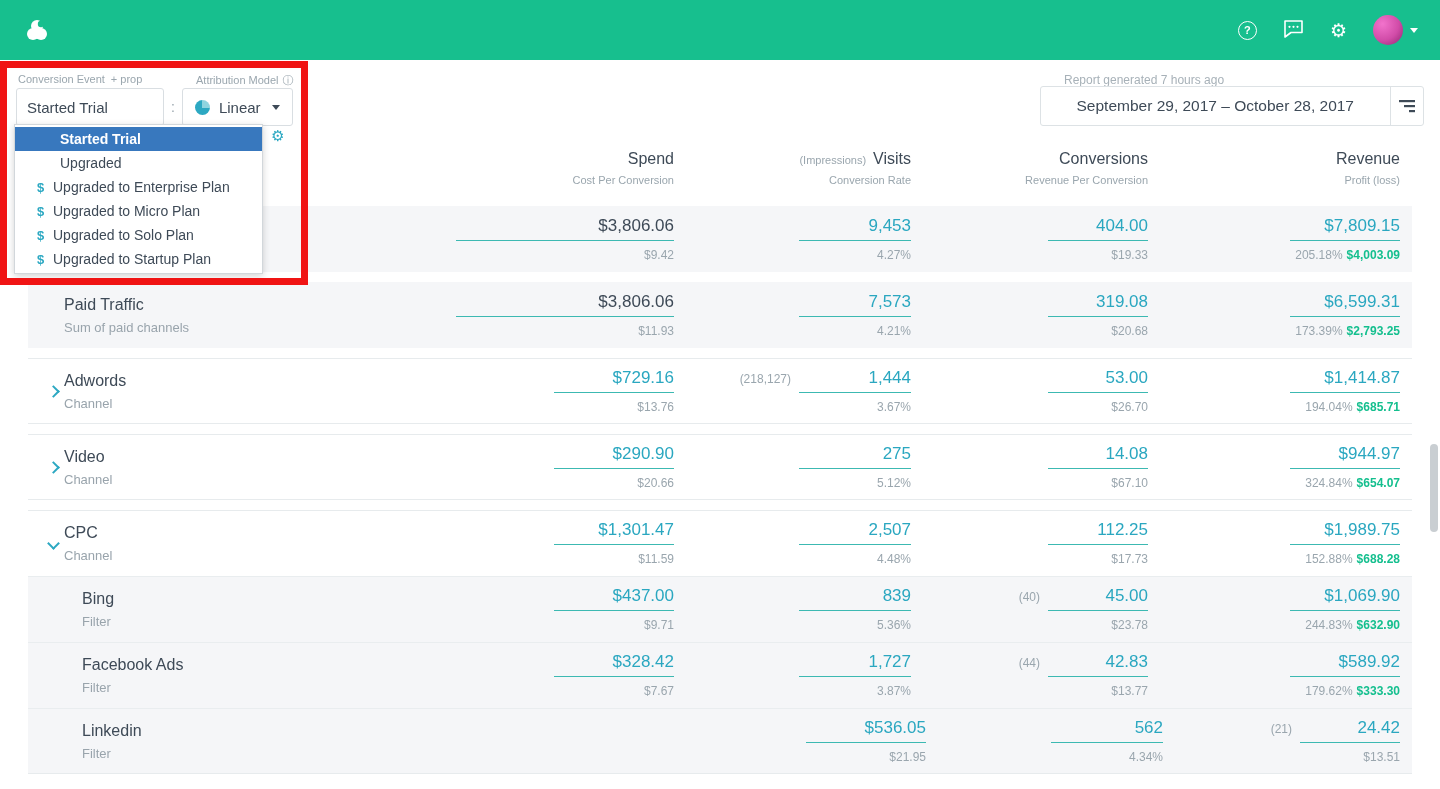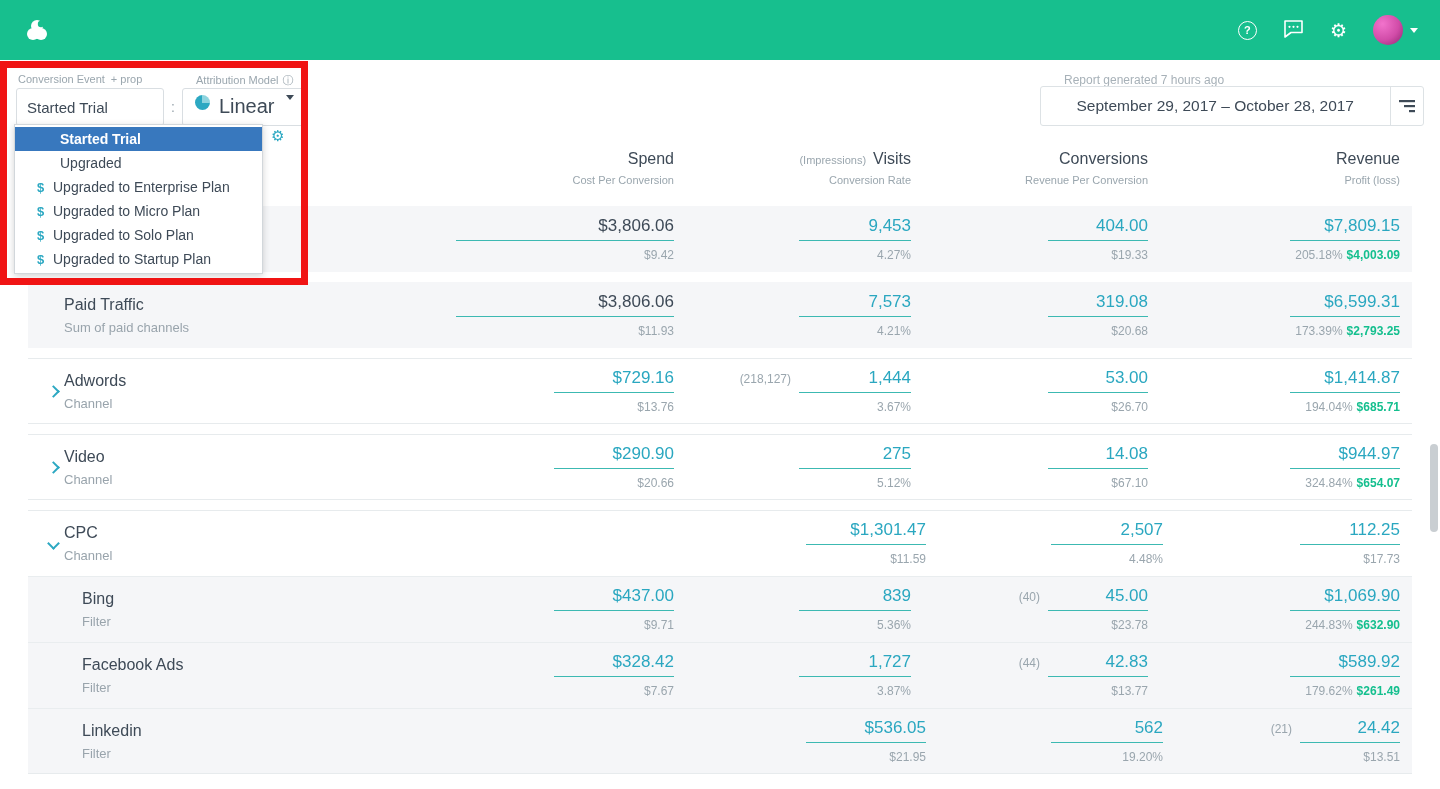--- a/index.html
+++ b/index.html
@@ -29,21 +29,21 @@
   .lbl-event { left:18px; }
   .lbl-model { left:196px; }
   .addprop { margin-left:6px; color:#9AA6AE; cursor:pointer; }
   .info-ic { margin-left:4px; font-size:11px; color:#9AA6AE; }
   .filter-controls { position:absolute; left:16px; top:28px; display:flex; align-items:center; }
   .event-input { width:148px; height:38px; border:1px solid #D9DEE2; border-radius:3px;
     font-size:15px; color:#3E4A57; padding:0 10px; outline:none;
     font-family:"Liberation Sans", sans-serif; }
   .colon { margin:0 7px; color:#9AA6AE; font-size:14px; }
   .model-btn { height:38px; border:1px solid #D9DEE2; border-radius:3px; background:#fff;
-    display:flex; align-items:flex-start; padding:6px 12px; font-size:20px; color:#3E4A57;
+    display:flex; align-items:center; padding:16px 12px; font-size:15px; color:#3E4A57;
     gap:9px; cursor:pointer; }
   .pie-ic { width:15px; height:15px; border-radius:50%;
     background:conic-gradient(#8ED4DF 0 95deg, #2CA8C2 95deg 360deg); }
   .caret-down-d { width:0; height:0; border-left:4px solid transparent;
     border-right:4px solid transparent; border-top:5px solid #3E4A57; margin-left:2px; }
 
   .report-generated { position:absolute; left:1064px; top:13px; font-size:12px; color:#A7B1B8; }
   .daterange { position:absolute; right:16px; top:26px; height:40px; display:flex;
     border:1px solid #DDE2E5; border-radius:3px; background:#fff; }
   .date-text { display:flex; align-items:center; padding:0 36px; font-size:15.5px; color:#3E4A57; }
@@ -315,20 +315,24 @@
       <div class="sub">$11.59</div>
     </div>
     <div class="cell num visits">
       <div class="prim"><span class="val">2,507</span></div>
       <div class="sub">4.48%</div>
     </div>
     <div class="cell num conv">
       <div class="prim"><span class="val">112.25</span></div>
       <div class="sub">$17.73</div>
     </div>
+    <div class="cell num rev">
+      <div class="prim"><span class="val">$1,989.75</span></div>
+      <div class="sub"><span>152.88%</span><span class="profit">$688.28</span></div>
+    </div>
   </div>
       <div class="row filter">
     <div class="cell-name">
       <span class="chev hidechev"></span>
       <div class="ntxt">
         <div class="rname">Bing</div>
         <div class="rsub">Filter</div>
       </div>
     </div>
     <div class="cell num spend">
@@ -363,38 +367,38 @@
     <div class="cell num visits">
       <div class="prim"><span class="val">1,727</span></div>
       <div class="sub">3.87%</div>
     </div>
     <div class="cell num conv">
       <div class="prim"><span class="pref">(44)</span><span class="val">42.83</span></div>
       <div class="sub">$13.77</div>
     </div>
     <div class="cell num rev">
       <div class="prim"><span class="val">$589.92</span></div>
-      <div class="sub"><span>179.62%</span><span class="profit">$261.49</span></div>
+      <div class="sub"><span>179.62%</span><span class="profit">$333.30</span></div>
     </div>
   </div>
       <div class="row filter last">
     <div class="cell-name">
       <span class="chev hidechev"></span>
       <div class="ntxt">
         <div class="rname">Linkedin</div>
         <div class="rsub">Filter</div>
       </div>
     </div>
     <div class="cell num spend">
       <div class="prim"><span class="val">$536.05</span></div>
       <div class="sub">$21.95</div>
     </div>
     <div class="cell num visits">
       <div class="prim"><span class="val">562</span></div>
-      <div class="sub">19.20%</div>
+      <div class="sub">4.34%</div>
     </div>
     <div class="cell num conv">
       <div class="prim"><span class="pref">(21)</span><span class="val">24.42</span></div>
       <div class="sub">$13.51</div>
     </div>
   </div>
     </div>
 </div>
 
 <div class="dropdown" id="dropdown">

